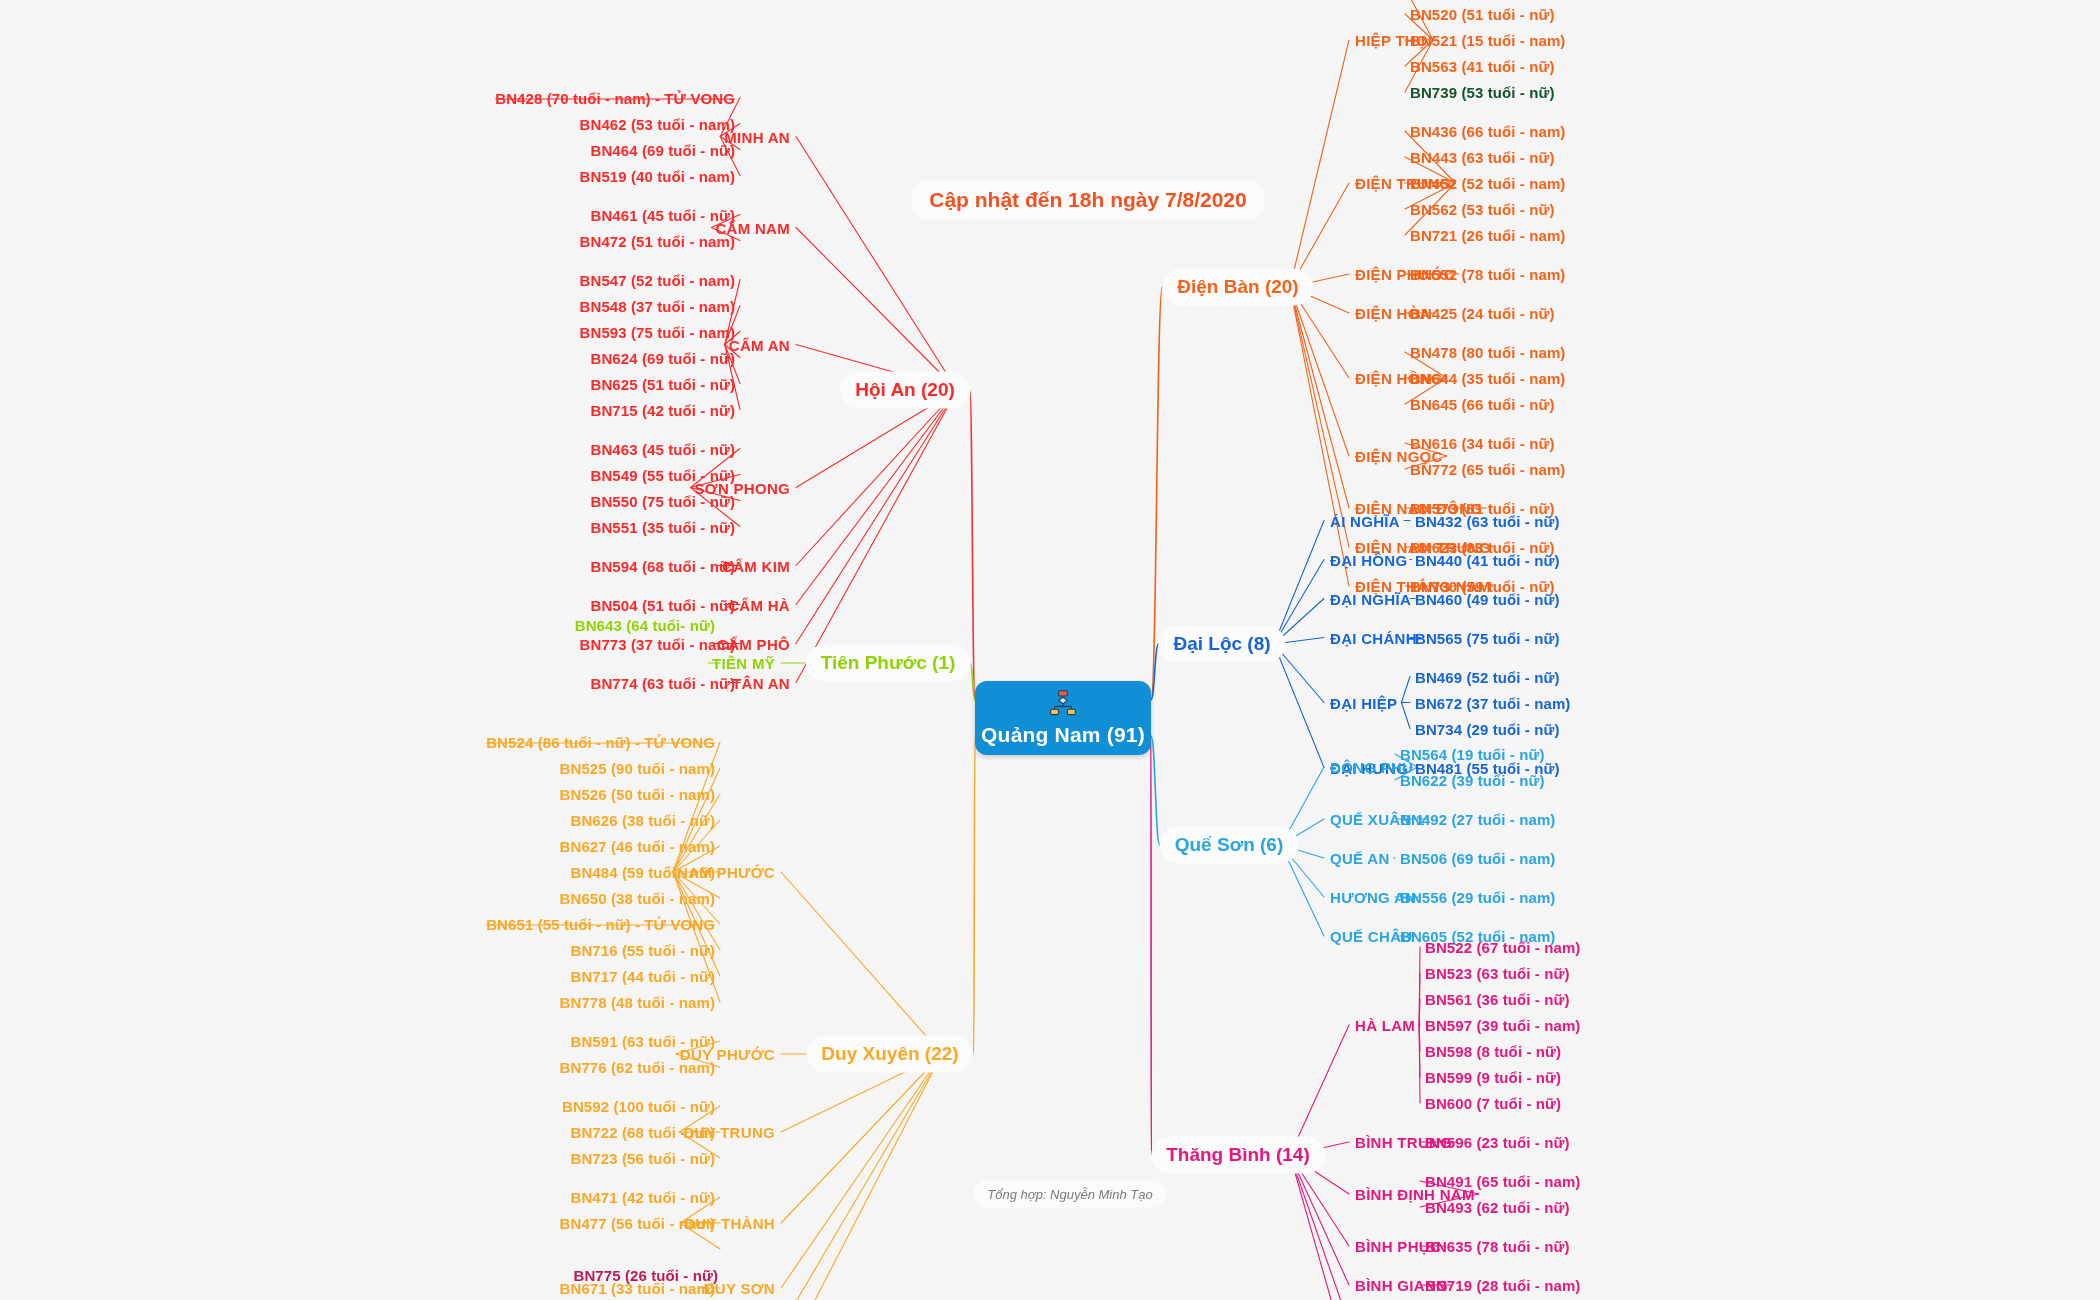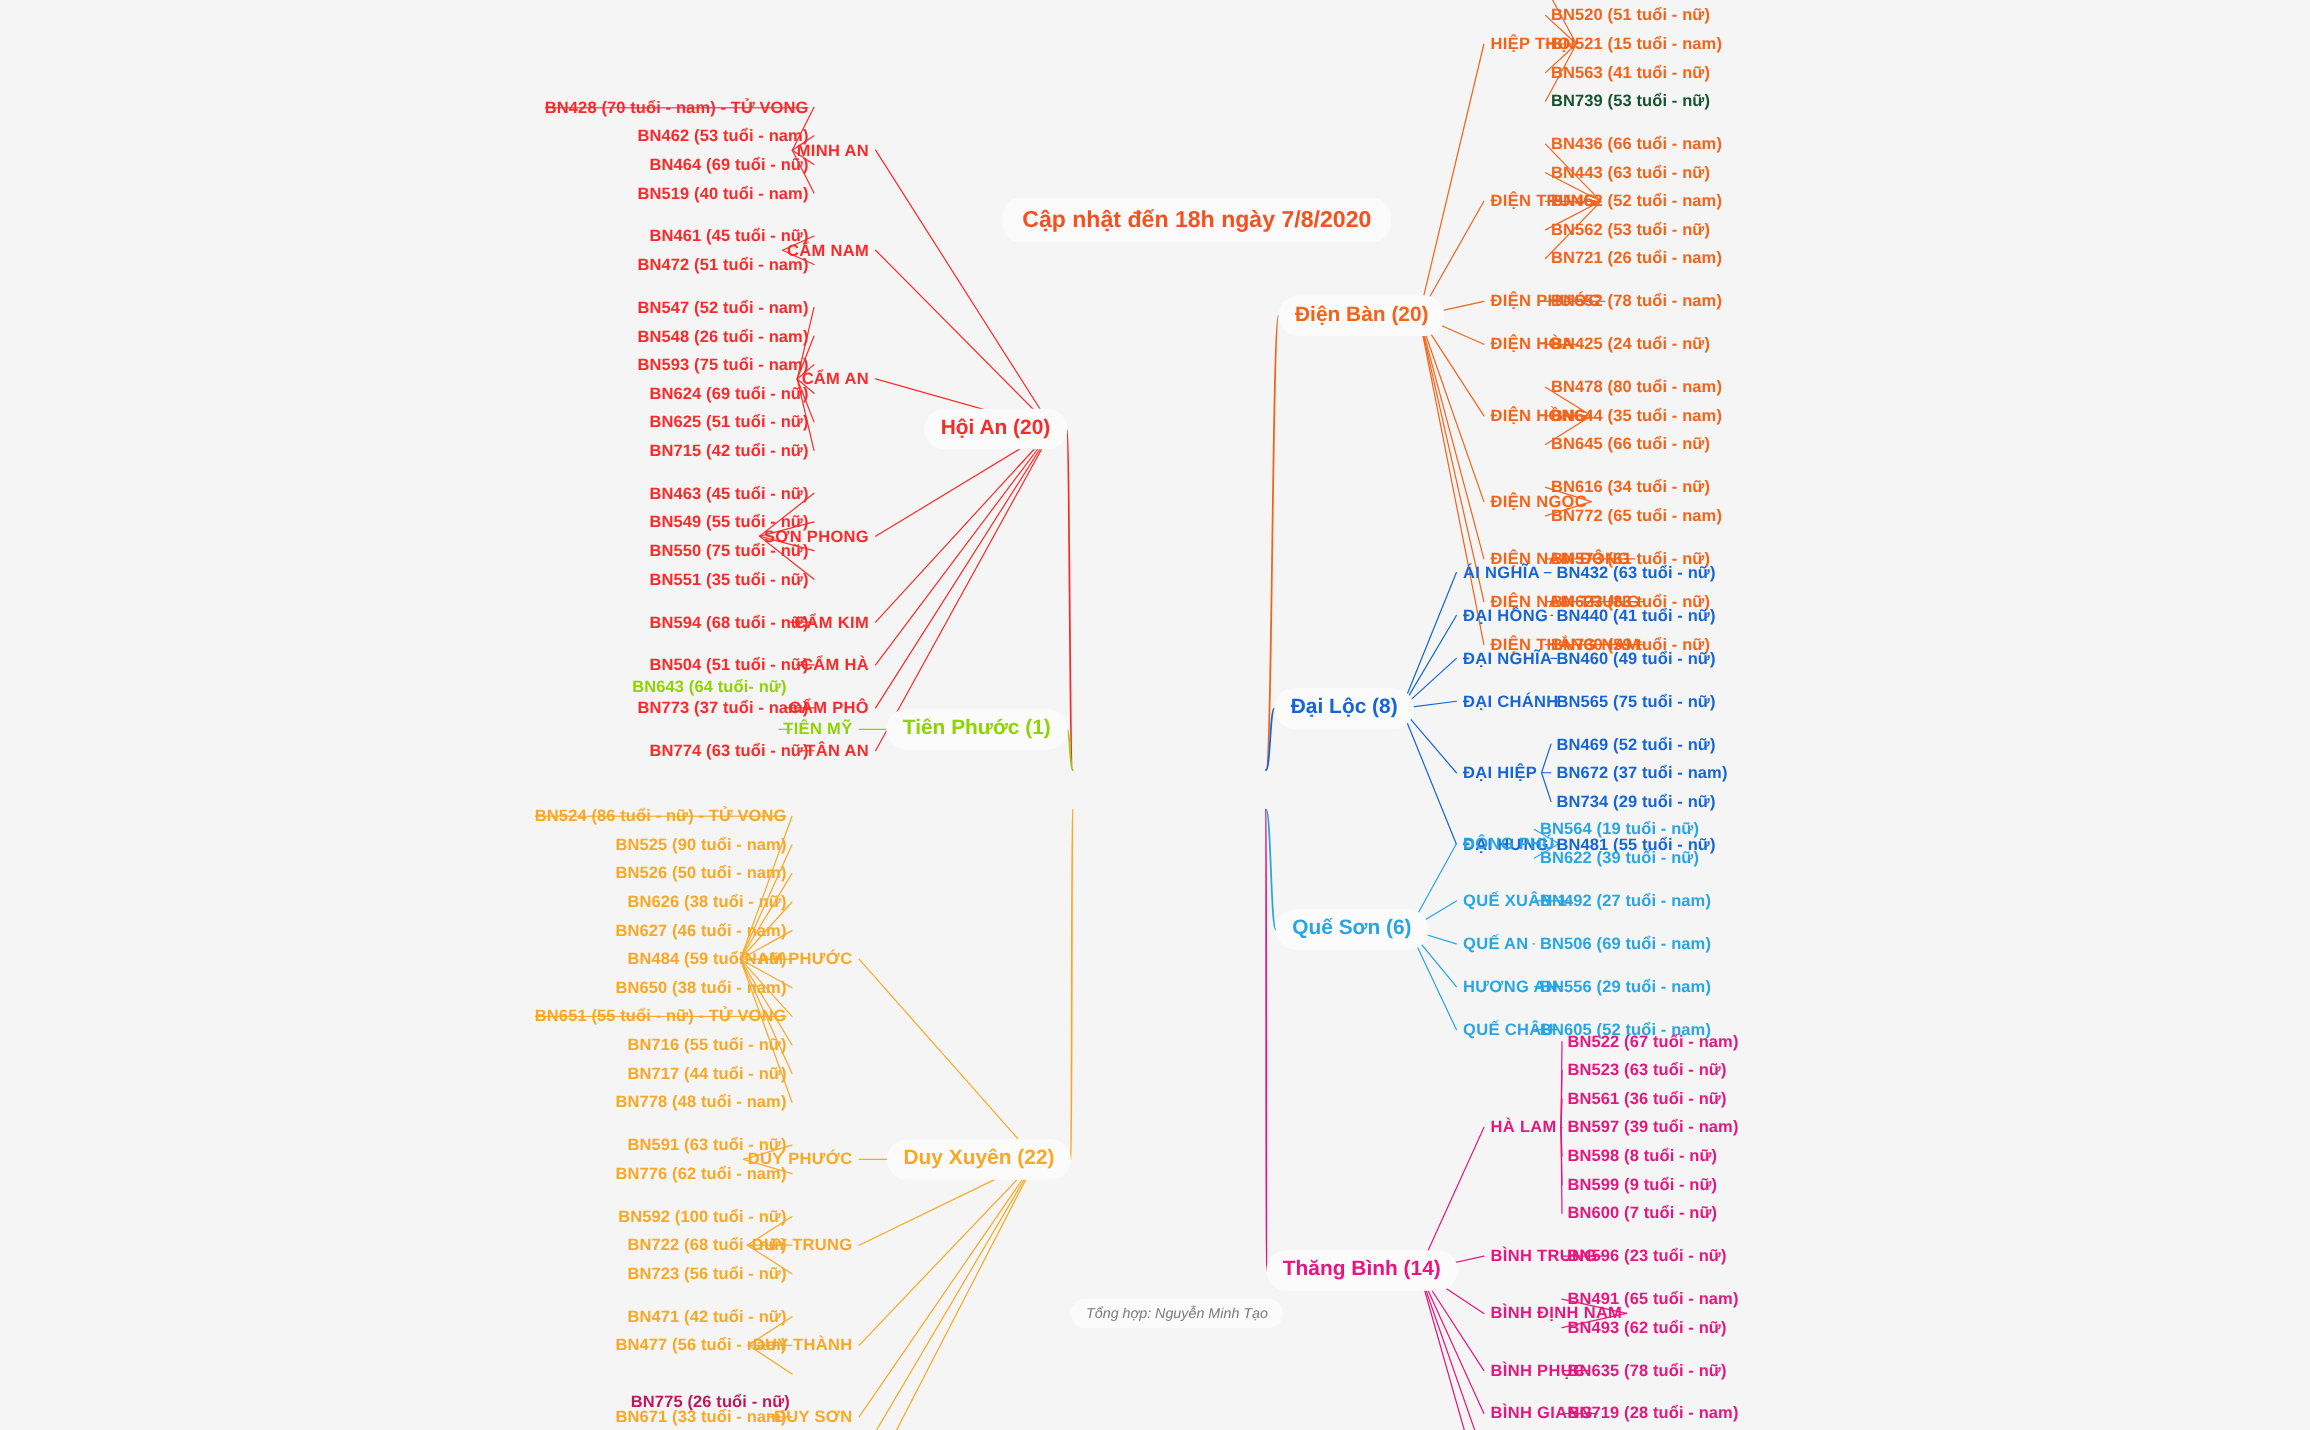--- a/index.html
+++ b/index.html
@@ -205,21 +205,21 @@
       <div class="node ward anchor-r" style="left: 790px; top: 136.5px; color: rgb(251, 42, 42);">MINH AN</div>
       <div class="node leaf dead anchor-r" style="left: 735px; top: 97.5px; color: rgb(251, 42, 42);">BN428 (70 tuổi - nam) - TỬ VONG</div>
       <div class="node leaf anchor-r" style="left: 735px; top: 123.5px; color: rgb(251, 42, 42);">BN462 (53 tuổi - nam)</div>
       <div class="node leaf anchor-r" style="left: 735px; top: 149.5px; color: rgb(251, 42, 42);">BN464 (69 tuổi - nữ)</div>
       <div class="node leaf anchor-r" style="left: 735px; top: 175.5px; color: rgb(251, 42, 42);">BN519 (40 tuổi - nam)</div>
       <div class="node ward anchor-r" style="left: 790px; top: 227.5px; color: rgb(251, 42, 42);">CẨM NAM</div>
       <div class="node leaf anchor-r" style="left: 735px; top: 214.5px; color: rgb(251, 42, 42);">BN461 (45 tuổi - nữ)</div>
       <div class="node leaf anchor-r" style="left: 735px; top: 240.5px; color: rgb(251, 42, 42);">BN472 (51 tuổi - nam)</div>
       <div class="node ward anchor-r" style="left: 790px; top: 344.5px; color: rgb(251, 42, 42);">CẨM AN</div>
       <div class="node leaf anchor-r" style="left: 735px; top: 279.5px; color: rgb(251, 42, 42);">BN547 (52 tuổi - nam)</div>
-      <div class="node leaf anchor-r" style="left: 735px; top: 305.5px; color: rgb(251, 42, 42);">BN548 (26 tuổi - nam)</div>
+      <div class="node leaf anchor-r" style="left: 735px; top: 305.5px; color: rgb(251, 42, 42);">BN548 (37 tuổi - nam)</div>
       <div class="node leaf anchor-r" style="left: 735px; top: 331.5px; color: rgb(251, 42, 42);">BN593 (75 tuổi - nam)</div>
       <div class="node leaf anchor-r" style="left: 735px; top: 357.5px; color: rgb(251, 42, 42);">BN624 (69 tuổi - nữ)</div>
       <div class="node leaf anchor-r" style="left: 735px; top: 383.5px; color: rgb(251, 42, 42);">BN625 (51 tuổi - nữ)</div>
       <div class="node leaf anchor-r" style="left: 735px; top: 409.5px; color: rgb(251, 42, 42);">BN715 (42 tuổi - nữ)</div>
       <div class="node ward anchor-r" style="left: 790px; top: 487.5px; color: rgb(251, 42, 42);">SƠN PHONG</div>
       <div class="node leaf anchor-r" style="left: 735px; top: 448.5px; color: rgb(251, 42, 42);">BN463 (45 tuổi - nữ)</div>
       <div class="node leaf anchor-r" style="left: 735px; top: 474.5px; color: rgb(251, 42, 42);">BN549 (55 tuổi - nữ)</div>
       <div class="node leaf anchor-r" style="left: 735px; top: 500.5px; color: rgb(251, 42, 42);">BN550  (75 tuổi - nữ)</div>
       <div class="node leaf anchor-r" style="left: 735px; top: 526.5px; color: rgb(251, 42, 42);">BN551 (35 tuổi - nữ)</div>
       <div class="node ward anchor-r" style="left: 790px; top: 565.5px; color: rgb(251, 42, 42);">CẨM KIM</div>
@@ -333,13 +333,25 @@
       <div class="node leaf anchor-l" style="left: 1425px; top: 1246px; color: rgb(229, 23, 127);">BN635 (78 tuổi - nữ)</div>
       <div class="node ward anchor-l" style="left: 1355px; top: 1285px; color: rgb(229, 23, 127);">BÌNH GIANG</div>
       <div class="node leaf anchor-l" style="left: 1425px; top: 1285px; color: rgb(229, 23, 127);">BN719 (28 tuổi - nam)</div>
       <div class="district" style="left: 1238px; top: 1155px; color: rgb(229, 23, 127);">Thăng Bình (14)</div>
     </div>
 
   <div id="banner" style="left:1088px;top:200px;">Cập nhật đến 18h ngày 7/8/2020</div>
 
   <div id="credit" style="left:1070px;top:1194px;">Tổng hợp: Nguyễn Minh Tạo</div>
 
+  <div id="center" style="left:1063px;top:718px;">
+    <span class="cicon">
+      <svg width="30" height="26" viewBox="0 0 30 26">
+        <rect x="10.5" y="0.8" width="9" height="5.2" rx="1.6" fill="#e05c4e" stroke="#2b3a55" stroke-width="1.1"></rect>
+        <path d="M15 7.2 L19.3 10.4 L15 13.6 L10.7 10.4 Z" fill="#d9eefb" stroke="#2b3a55" stroke-width="1.1"></path>
+        <path d="M15 13.8 L15 16.4 M6.6 16.4 L23.4 16.4 M6.6 16.4 L6.6 19 M23.4 16.4 L23.4 19" stroke="#2b3a55" stroke-width="1.1" fill="none"></path>
+        <rect x="2.6" y="19.2" width="8" height="5.4" rx="1.5" fill="#f7c24a" stroke="#2b3a55" stroke-width="1.1"></rect>
+        <rect x="19.4" y="19.2" width="8" height="5.4" rx="1.5" fill="#f7c24a" stroke="#2b3a55" stroke-width="1.1"></rect>
+      </svg>
+    </span>
+    <span class="ctitle">Quảng Nam (91)</span>
+  </div>
 </div>
 
 </body></html>

